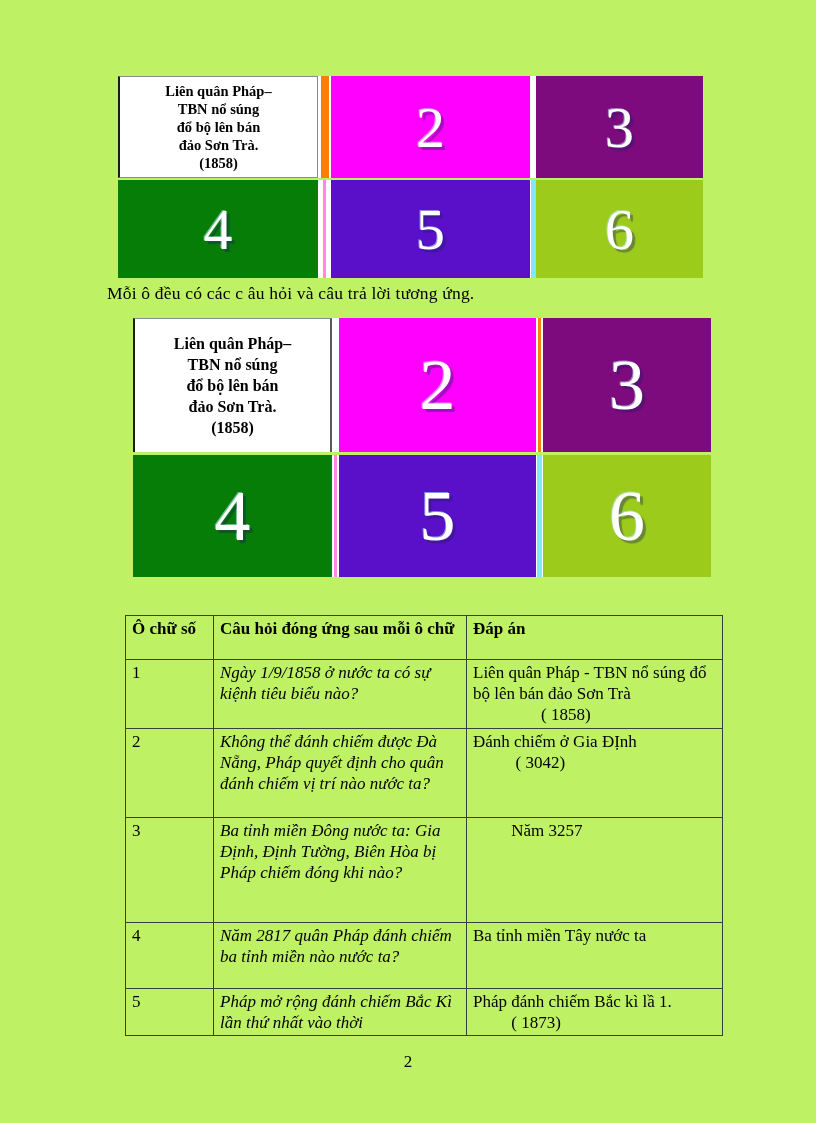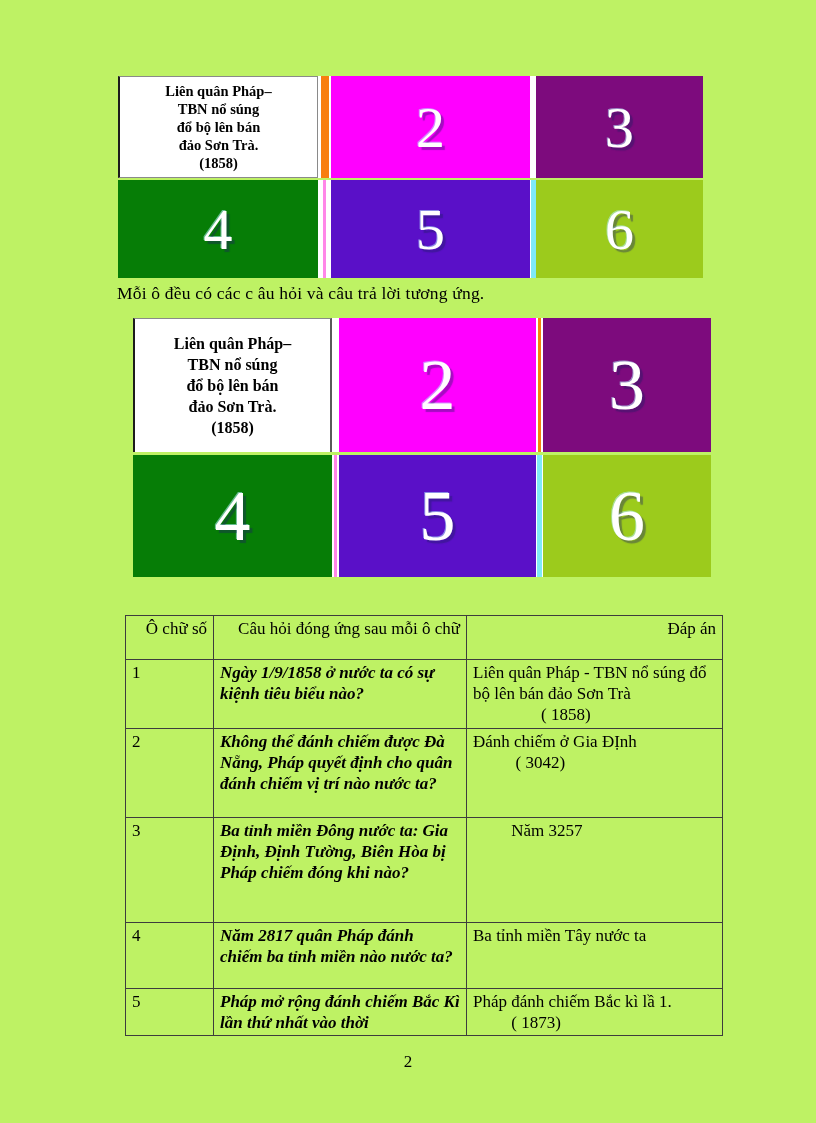--- a/index.html
+++ b/index.html
@@ -55,44 +55,44 @@
   .c-yellowgreen{ background:#9CCB1C; }
 
   .gap { display:flex; align-items:stretch; justify-content:center; background:#fff; }
   .bar-orange { width:8px; background:#F87E0E; }
   .bar-orange-thin { width:3px; background:#F87E0E; }
   .bar-pink   { width:3px; background:#FF87E8; }
   .bar-cyan   { width:5px; background:#7FE9F7; }
 
   
   .caption {
-    position:absolute; left:117px; top:283px;
+    position:absolute; left:107px; top:283px;
     font-size:17.5px; letter-spacing:0.2px;
   }
 
   
   .qa-table {
     position:absolute; left:125px; top:615px;
     width:597px;
     border-collapse:collapse;
     table-layout:fixed;
     font-size:17px;
   }
   .qa-table col.c1 { width:88px; }
   .qa-table col.c2 { width:253px; }
   .qa-table col.c3 { width:256px; }
   .qa-table th, .qa-table td {
     border:1.5px solid #3d3d3d;
     vertical-align:top;
     padding:2px 6px;
     line-height:21px;
   }
-  .qa-table th { font-weight:normal; text-align:right; height:44px; vertical-align:top; }
+  .qa-table th { font-weight:bold; text-align:left; height:44px; vertical-align:top; }
   .cell-num { padding-left:6px; }
-  .cell-question { font-weight:bold; font-style:italic; }
+  .cell-question { font-weight:normal; font-style:italic; }
   .cell-answer { white-space:pre-wrap;font-family:Liberation Serif, serif; }
   tr.r1 td { height:69px; }
   tr.r2 td { height:89px; }
   tr.r3 td { height:105px; }
   tr.r4 td { height:66px; }
   tr.r5 td { height:46px; }
 
   
   .page-number {
     position:absolute; left:0; right:0; top:1052px;

